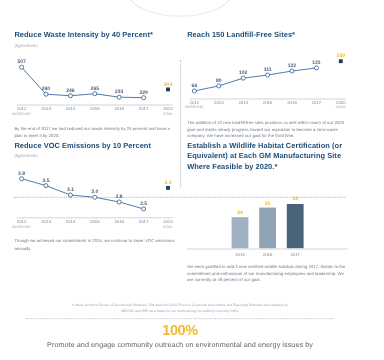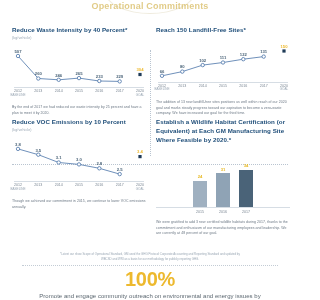--- a/index.html
+++ b/index.html
@@ -91,34 +91,33 @@
     font-size: 2.9px; color: #9aa7b4; line-height: 1.55; text-align: center;
   }
   .rule {
     position: absolute; left: 22px; right: 22px; top: 265px;
     border-top: 1px dotted #c3ccd5;
   }
 
   
   .callout { position: absolute; left: 0; right: 0; top: 269px; text-align: center; }
   .callout-num {
-    font-size: 20px; font-weight: bold; color: #edb92e; line-height: 1; letter-spacing: -.3px;
+    font-size: 12px; font-weight: bold; color: #edb92e; line-height: 1; letter-spacing: -.3px;
   }
   .callout-text {
     font-size: 6px; color: #5b6770; line-height: 1.5; margin-top: 3px; letter-spacing: .05px;
   }
 </style>
 </head>
 <body>
 
 <div class="page">
 
   <div class="header">
     <div class="header-arc"></div>
-    <div class="header-title">Operational Commitments</div>
   </div>
 
   <div class="grid">
     <div class="vdiv"></div>
     <div class="hdiv"></div>
 
     <div class="panel p1">
       <div class="panel-title">Reduce Waste Intensity by 40 Percent*</div>
       <div class="panel-sub">(kg/vehicle)</div>
       <div class="chart">

